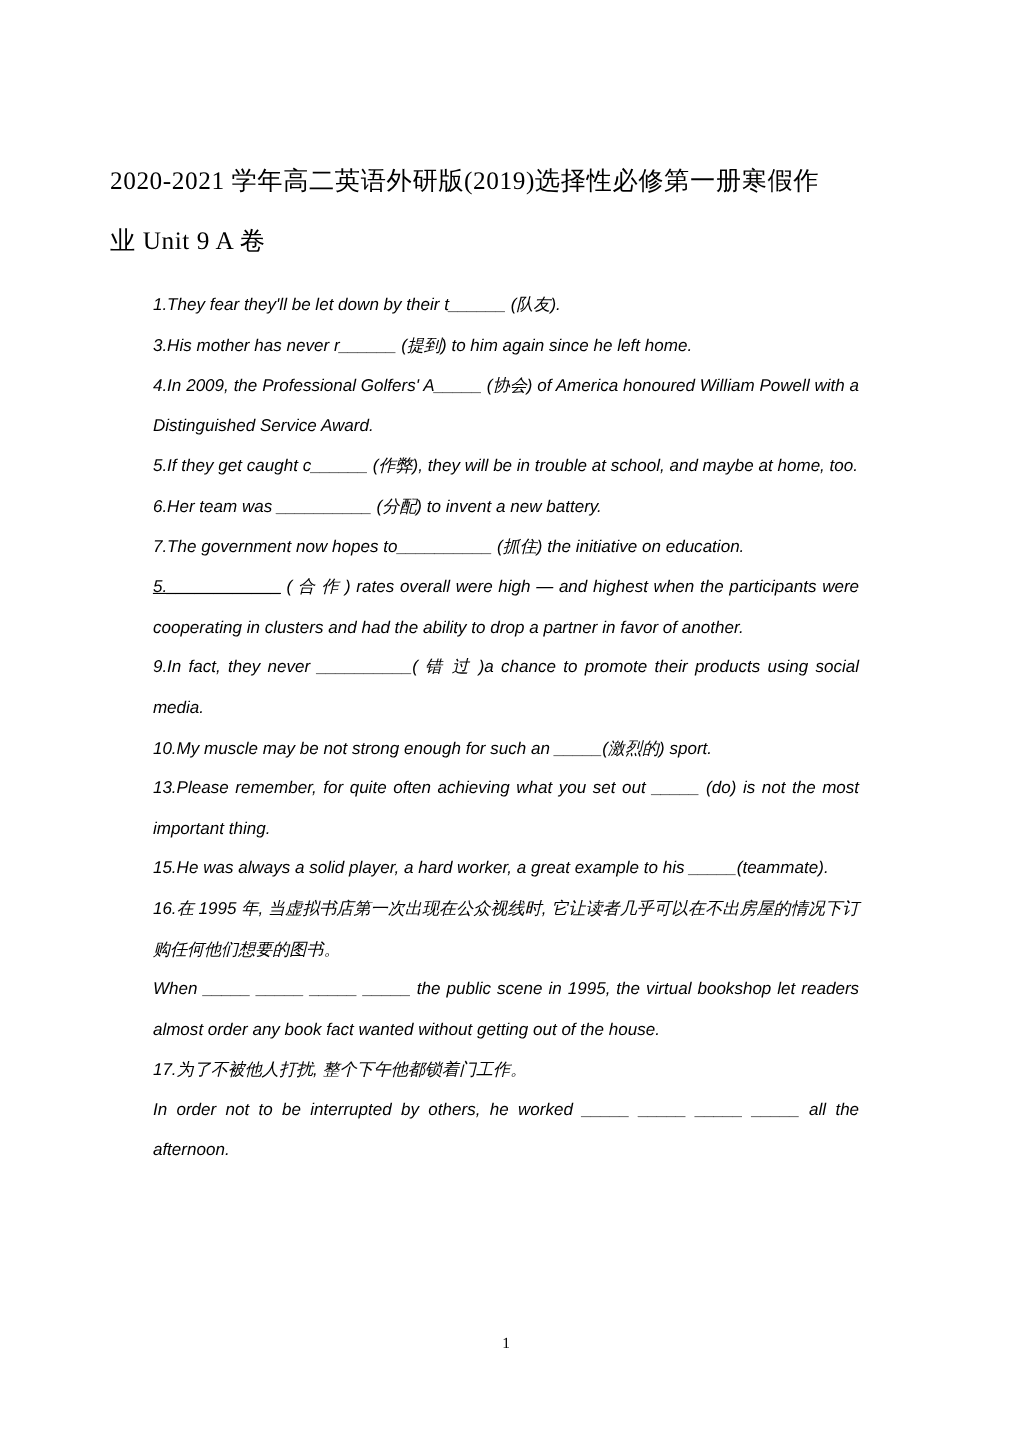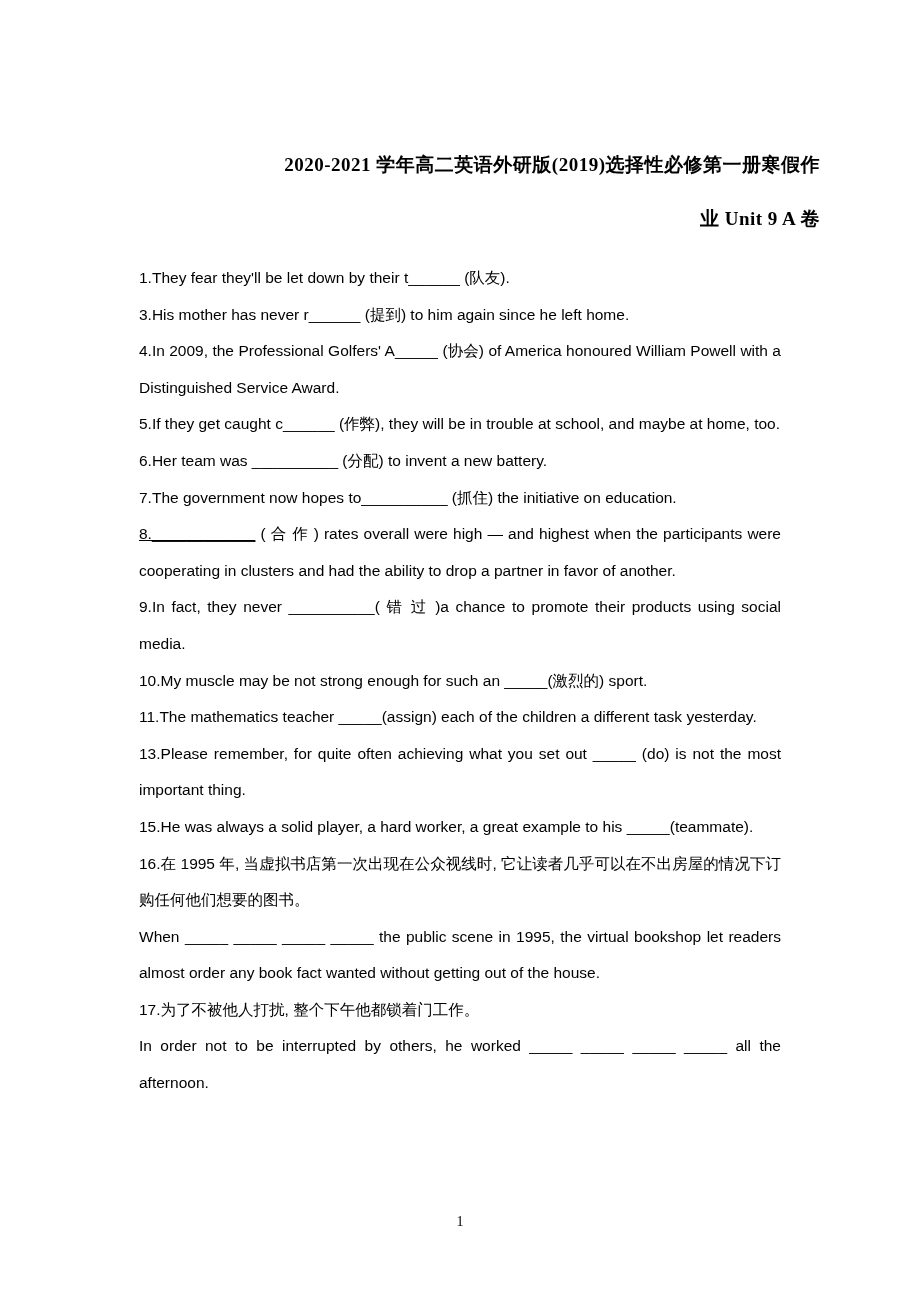--- a/index.html
+++ b/index.html
@@ -14,32 +14,33 @@
     font-family: "Liberation Sans", sans-serif;
     position: relative;
     overflow: hidden;
   }
   .page {
     position: absolute;
     inset: 0;
   }
   .doc-title {
     margin: 138px 100px 14px 100px;
-    text-align: right;
+    text-align: left;
     font-family: "Liberation Serif", serif;
-    font-weight: bold;
-    font-size: 19px;
+    font-weight: normal;
+    font-size: 23px;
     line-height: 54px;
     letter-spacing: 0.5px;
   }
   .content {
     margin: 0 139px;
     font-size: 15.5px;
     line-height: 36.6px;
     text-align: justify;
+    font-style: italic;
   }
   .content p {
     margin: 0;
     padding: 0;
   }
   .ul {
     text-decoration: underline;
   }
   .page-number {
     position: absolute;
@@ -61,24 +62,23 @@
     <div>业 Unit 9 A 卷</div>
   </div>
 
   <div class="content">
       <p>1.They fear they'll be let down by their t______ (队友).</p>
       <p>3.His mother has never r______ (提到) to him again since he left home.</p>
       <p>4.In 2009, the Professional Golfers' A_____ (协会) of America honoured William Powell with a Distinguished Service Award.</p>
       <p>5.If they get caught c______ (作弊), they will be in trouble at school, and maybe at home, too.</p>
       <p>6.Her team was __________ (分配) to invent a new battery.</p>
       <p>7.The government now hopes to__________ (抓住) the initiative on education.</p>
-      <p><span class="ul">8.____________</span> ( 合 作 ) rates overall were high — and highest when the participants were cooperating in clusters and had the ability to drop a partner in favor of another.</p>
+      <p><span class="ul">5.____________</span> ( 合 作 ) rates overall were high — and highest when the participants were cooperating in clusters and had the ability to drop a partner in favor of another.</p>
       <p>9.In fact, they never __________( 错 过 )a chance to promote their products using social media.</p>
       <p>10.My muscle may be not strong enough for such an _____(激烈的) sport.</p>
-      <p>11.The mathematics teacher _____(assign) each of the children a different task yesterday.</p>
       <p>13.Please remember, for quite often achieving what you set out _____ (do) is not the most important thing.</p>
       <p>15.He was always a solid player, a hard worker, a great example to his _____(teammate).</p>
       <p>16.在 1995 年, 当虚拟书店第一次出现在公众视线时, 它让读者几乎可以在不出房屋的情况下订购任何他们想要的图书。</p>
       <p>When _____ _____ _____ _____ the public scene in 1995, the virtual bookshop let readers almost order any book fact wanted without getting out of the house.</p>
       <p>17.为了不被他人打扰, 整个下午他都锁着门工作。</p>
       <p>In order not to be interrupted by others, he worked _____ _____ _____ _____ all the afternoon.</p>
     </div>
 
   <div class="page-number">1</div>
 

